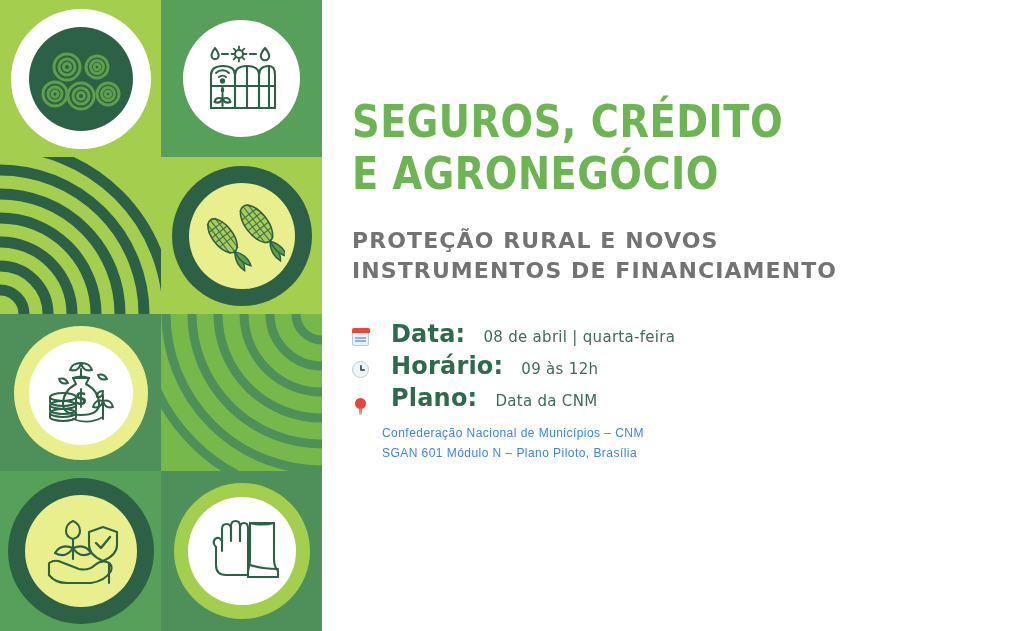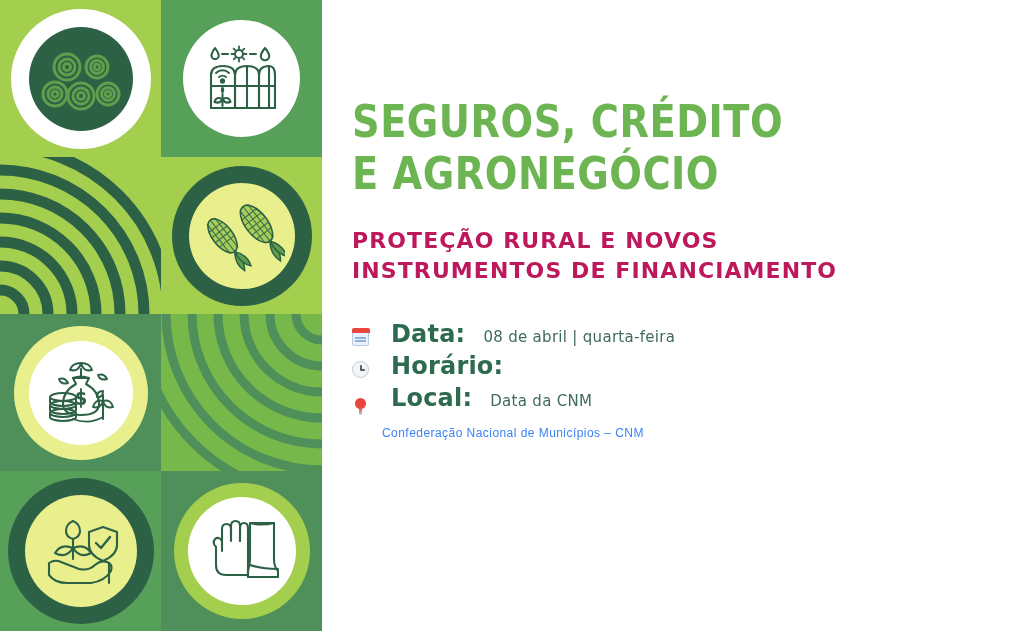--- a/index.html
+++ b/index.html
@@ -64,21 +64,21 @@
     transform-origin:left center;
   }
   .title .line { display:block; white-space:nowrap; }
   .subtitle {
     margin-top:26px;
     font-family:"DejaVu Sans", sans-serif;
     font-weight:bold;
     font-size:22px;
     line-height:1.36;
     letter-spacing:1.1px;
-    color:#be185d;
+    color:#737373;
     text-transform:uppercase;
   }
   .subtitle .line { display:block; white-space:nowrap; }
 
   .details { margin-top:34px; }
   .detail-row {
     display:flex; align-items:baseline;
     gap:18px; margin-bottom:4px;
     white-space:nowrap;
   }
@@ -358,27 +358,29 @@
 
       <div class="detail-row">
         <span class="detail-icon"><span class="ico-cal"></span></span>
         <span class="detail-label">Data:</span>
         <span class="detail-value">08 de abril | quarta-feira</span>
       </div>
 
       <div class="detail-row">
         <span class="detail-icon"><span class="ico-clock"></span></span>
         <span class="detail-label">Horário:</span>
+        <span class="detail-value">09 às 12h</span>
       </div>
 
       <div class="detail-row">
         <span class="detail-icon"><span class="ico-pin"></span></span>
-        <span class="detail-label">Local:</span>
+        <span class="detail-label">Plano:</span>
         <span class="detail-value">Data da CNM</span>
       </div>
 
       <div class="address">
         <div class="address-line">Confederação Nacional de Municípios – CNM</div>
+        <div class="address-line">SGAN 601 Módulo N – Plano Piloto, Brasília</div>
       </div>
 
     </div>
   </div>
 </div>
 
 </body></html>

